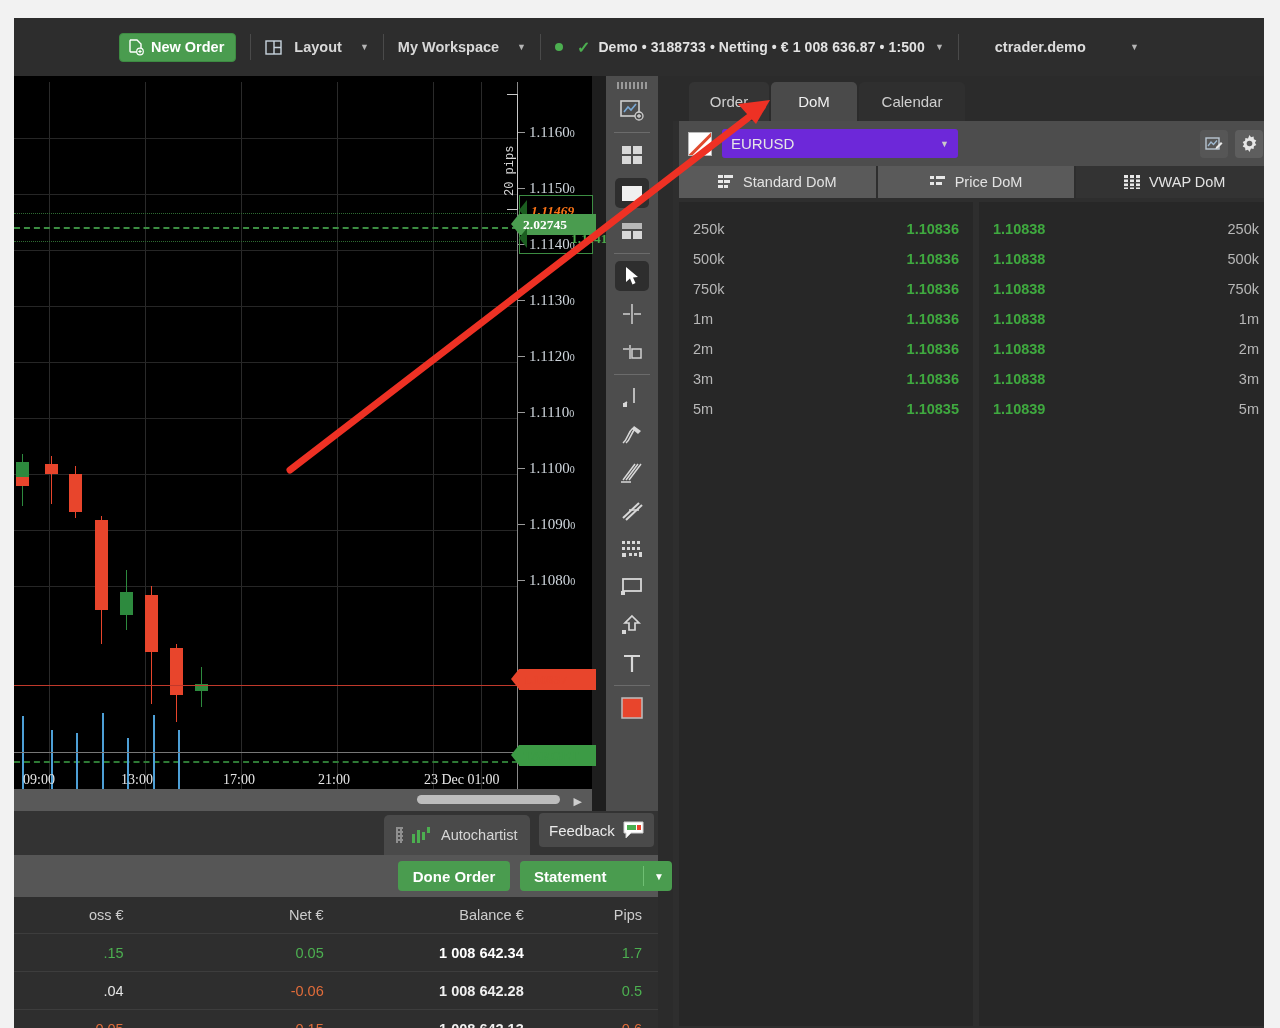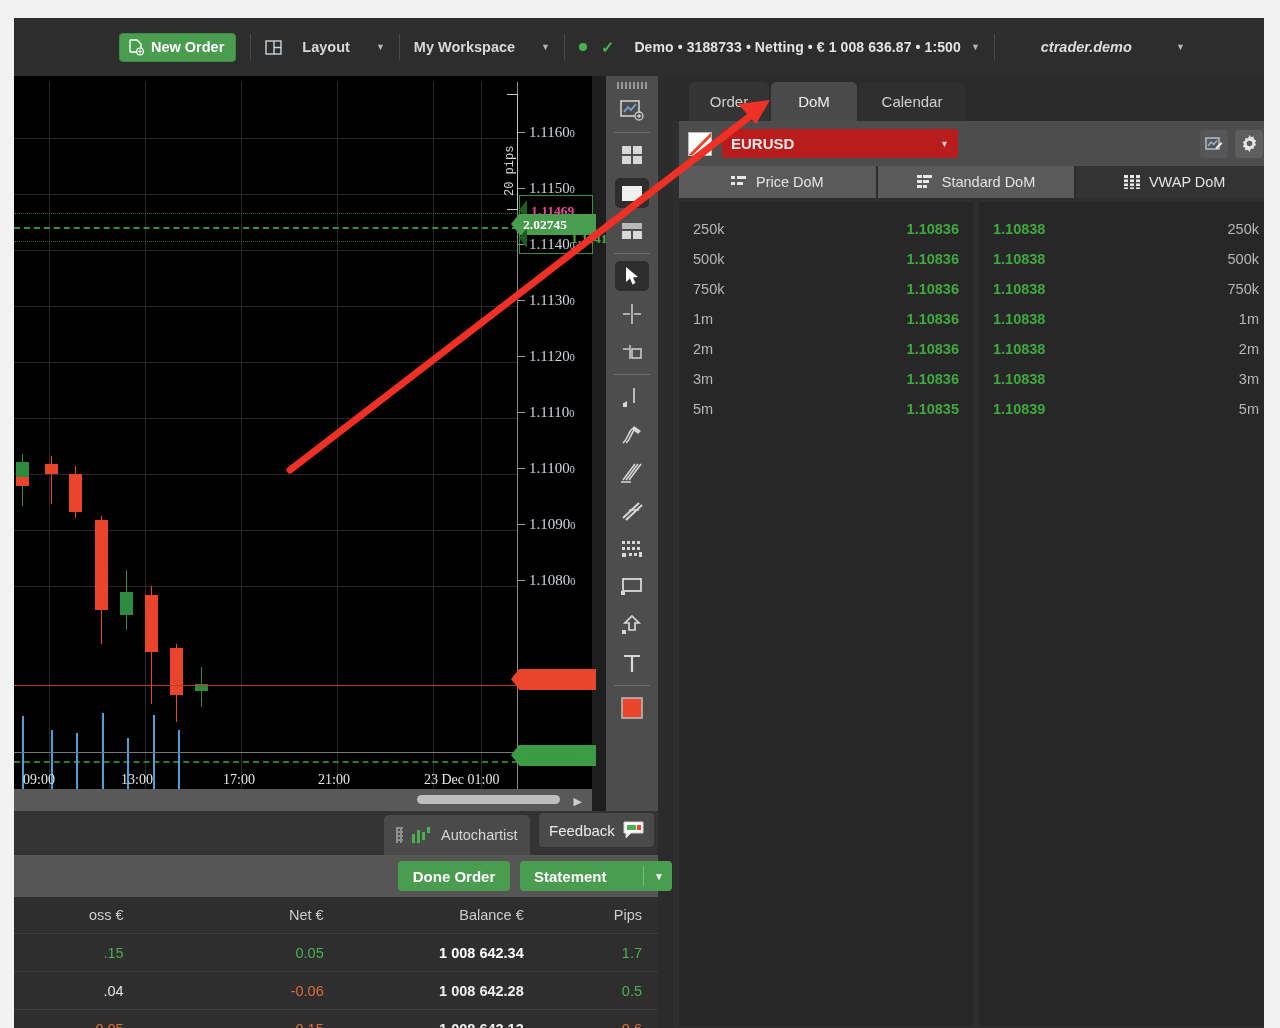--- a/index.html
+++ b/index.html
@@ -14,21 +14,21 @@
   
   .app{position:absolute;left:14px;top:18px;width:1250px;height:1010px;background:#2b2b2b;overflow:hidden;}
 
   
   .topbar{position:absolute;left:0;top:0;width:1250px;height:58px;background:#2d2d2d;
           display:flex;align-items:center;}
   .neworder{margin-left:105px;background:#4a9c4f;border:1px solid #3d8b42;border-radius:4px;
             height:27px;padding:0 11px 0 8px;display:flex;align-items:center;gap:7px;
             color:#fff;font-size:14.5px;font-weight:bold;cursor:pointer;}
   .sep{width:1px;height:26px;background:#4a4a4a;margin:0 14px;}
-  .tb-item{display:flex;align-items:center;gap:20px;color:#d8d8d8;font-size:14.5px;font-weight:bold;cursor:pointer;}
+  .tb-item{display:flex;align-items:center;gap:12px;color:#d8d8d8;font-size:14.5px;font-weight:bold;cursor:pointer;}
   .caret{color:#b5b5b5;font-size:9px;margin-left:6px;}
   .dot-green{width:8px;height:8px;border-radius:50%;background:#4caf50;display:inline-block;}
   .acct{color:#e2e2e2;font-size:14px;font-weight:bold;letter-spacing:.1px;}
   .check{color:#4caf50;font-size:16px;font-weight:bold;}
   .login{color:#dcdcdc;font-size:14.5px;font-weight:bold;}
 
   
   .chartpanel{position:absolute;left:0;top:58px;width:592px;height:735px;background:#1e1e1e;}
   .chart-inner{position:absolute;left:0;top:0;width:578px;height:735px;background:#000;}
   .chart-plot{position:absolute;left:0;top:6px;width:504px;height:723px;background:#000;overflow:hidden;}
@@ -81,23 +81,23 @@
   .tabrow{position:absolute;left:0;top:0;width:606px;height:45px;background:#2b2b2b;}
   .ptab{position:absolute;top:6px;height:39px;border-radius:5px 5px 0 0;display:flex;align-items:center;
         justify-content:center;color:#cfcfcf;font-size:15px;cursor:pointer;background:#343434;}
   .ptab.active{background:#4a4a4a;color:#f0f0f0;}
 
   .dombar{position:absolute;left:6px;top:45px;width:594px;height:45px;background:#4d4d4d;
           display:flex;align-items:center;}
   .symswatch{width:22px;height:22px;margin-left:9px;background:#fff;border:1px solid #b9b9b9;position:relative;overflow:hidden;}
   .symswatch:after{content:"";position:absolute;left:-4px;top:10px;width:32px;height:2.5px;background:#e04a2f;
         transform:rotate(-45deg);}
-  .symsel{margin-left:10px;width:218px;height:29px;background:#b91c1c;border-radius:3px;
+  .symsel{margin-left:10px;width:218px;height:29px;background:#6d28d9;border-radius:3px;
         display:flex;align-items:center;justify-content:space-between;padding:0 9px;
-        color:#e6e6e6;font-size:15px;cursor:pointer;font-weight:bold;}
+        color:#e6e6e6;font-size:15px;cursor:pointer;}
   .iconbtn{width:28px;height:28px;border-radius:4px;background:#565656;display:flex;align-items:center;justify-content:center;cursor:pointer;}
 
   .domtabs{position:absolute;left:6px;top:90px;width:594px;height:32px;display:flex;gap:2px;}
   .domtab{flex:1;display:flex;align-items:center;justify-content:center;gap:8px;background:#5a5a5a;
           color:#e3e3e3;font-size:14.5px;cursor:pointer;}
   .domtab.active{background:#333;}
 
   .domcols{position:absolute;left:6px;top:126px;width:594px;height:824px;display:flex;gap:6px;}
   .domcol{flex:1;background:#272727;}
   .domrow{display:flex;align-items:center;height:30px;padding:0 14px;font-size:14.5px;}
@@ -154,26 +154,26 @@
 
       <div class="tb-item">
         <span>My Workspace</span>
         <span class="caret">▼</span>
       </div>
 
       <div class="sep"></div>
 
       <span class="dot-green"></span>
       <span class="check" style="margin-left:14px;">✓</span>
-      <span class="acct" style="margin-left:20px;">Demo • 3188733 • Netting • € 1 008 636.87 • 1:500</span>
+      <span class="acct" style="margin-left:8px;">Demo • 3188733 • Netting • € 1 008 636.87 • 1:500</span>
       <span class="caret" style="margin-left:10px;">▼</span>
 
       <div class="sep"></div>
 
-      <span class="login" style="margin-left:32px;font-style:italic;">ctrader.demo</span>
+      <span class="login" style="margin-left:22px;">ctrader.demo</span>
       <span class="caret" style="margin-left:44px;">▼</span>
     </div>
 
     <div class="chartpanel">
       <div class="chart-inner">
 
         <div class="chart-plot">
 
           <div class="gridv" style="left:35px;"></div>
           <div class="gridv" style="left:131px;"></div>
@@ -265,21 +265,21 @@
           <div class="pricelabel" style="left:11px;top:378px;"><span>1.1100</span><span class="z">0</span></div>
           <div class="pricelabel" style="left:11px;top:434px;"><span>1.1090</span><span class="z">0</span></div>
           <div class="pricelabel" style="left:11px;top:490px;"><span>1.1080</span><span class="z">0</span></div>
         </div>
 
         <div class="pipsbracket" style="left:493px;top:18px;width:10px;height:114px;"></div>
         <div class="pipstext" style="left:489px;top:120px;">20 pips</div>
 
         <div style="position:absolute;left:505px;top:119px;width:72px;height:57px;border:1px solid #3c8c42;"></div>
         <div class="tag" style="left:513px;top:124px;color:#1b5e20;background:none;">
-          <span style="color:#ec4899;font-weight:bold;">1.11469</span>
+          <span style="color:#f97316;font-weight:bold;font-style:italic;">1.11469</span>
         </div>
         <div class="tag" style="left:505px;top:138px;color:#4a9c4f;background:#4a9c4f;width:66px;">
           <span style="color:#ffffff;">2.02745</span>
         </div>
         <div class="tag" style="left:513px;top:152px;color:#1b5e20;background:none;">
           <span style="color:#4bab4b;font-weight:bold;margin-left:40px;">1.11417</span>
         </div>
 
         <div class="tag" style="left:505px;top:593px;color:#e8452c;background:#e8452c;width:66px;">
           <span>1.10837</span>
@@ -502,40 +502,40 @@
               <path d="M9.5 1 l1.5 2.2 2.6-.6 .3 2.7 2.4 1.2-1.4 2.3 1.4 2.3-2.4 1.2-.3 2.7-2.6-.6L9.5 18 8 15.8l-2.6 .6-.3-2.7-2.4-1.2 1.4-2.3L2.7 7.9 5.1 6.7l.3-2.7 2.6 .6z" fill="#e6e6e6"></path>
               <circle cx="9.5" cy="9.5" r="2.8" fill="#5e5e5e"></circle>
             </svg>
         </div>
       </div>
 
       <div class="domtabs">
         <div class="domtab">
           <svg width="17" height="14" viewBox="0 0 17 14">
               <g fill="#e8e8e8">
-                <rect x="0" y="1" width="4" height="3"></rect>
-                <rect x="6" y="1" width="9" height="3"></rect>
-                <rect x="0" y="7" width="4" height="3"></rect>
-                <rect x="6" y="7" width="6" height="3"></rect>
-              </g>
-            </svg>
-          <span>Price DoM</span>
-        </div>
-        <div class="domtab">
-          <svg width="17" height="14" viewBox="0 0 17 14">
-              <g fill="#e8e8e8">
                 <rect x="0" y="0" width="5" height="3"></rect>
                 <rect x="6" y="0" width="9" height="3"></rect>
                 <rect x="0" y="5" width="5" height="3"></rect>
                 <rect x="6" y="5" width="6" height="3"></rect>
                 <rect x="0" y="10" width="5" height="3"></rect>
                 <rect x="6" y="10" width="4" height="3"></rect>
               </g>
             </svg>
           <span>Standard DoM</span>
+        </div>
+        <div class="domtab">
+          <svg width="17" height="14" viewBox="0 0 17 14">
+              <g fill="#e8e8e8">
+                <rect x="0" y="1" width="4" height="3"></rect>
+                <rect x="6" y="1" width="9" height="3"></rect>
+                <rect x="0" y="7" width="4" height="3"></rect>
+                <rect x="6" y="7" width="6" height="3"></rect>
+              </g>
+            </svg>
+          <span>Price DoM</span>
         </div>
         <div class="domtab active">
           <svg width="17" height="14" viewBox="0 0 17 14">
               <g fill="#e8e8e8">
                 <rect x="0" y="0" width="4" height="14"></rect>
                 <rect x="6" y="0" width="4" height="14"></rect>
                 <rect x="12" y="0" width="4" height="14"></rect>
               </g>
               <g fill="#444">
                 <rect x="0" y="3" width="16" height="1.5"></rect>

